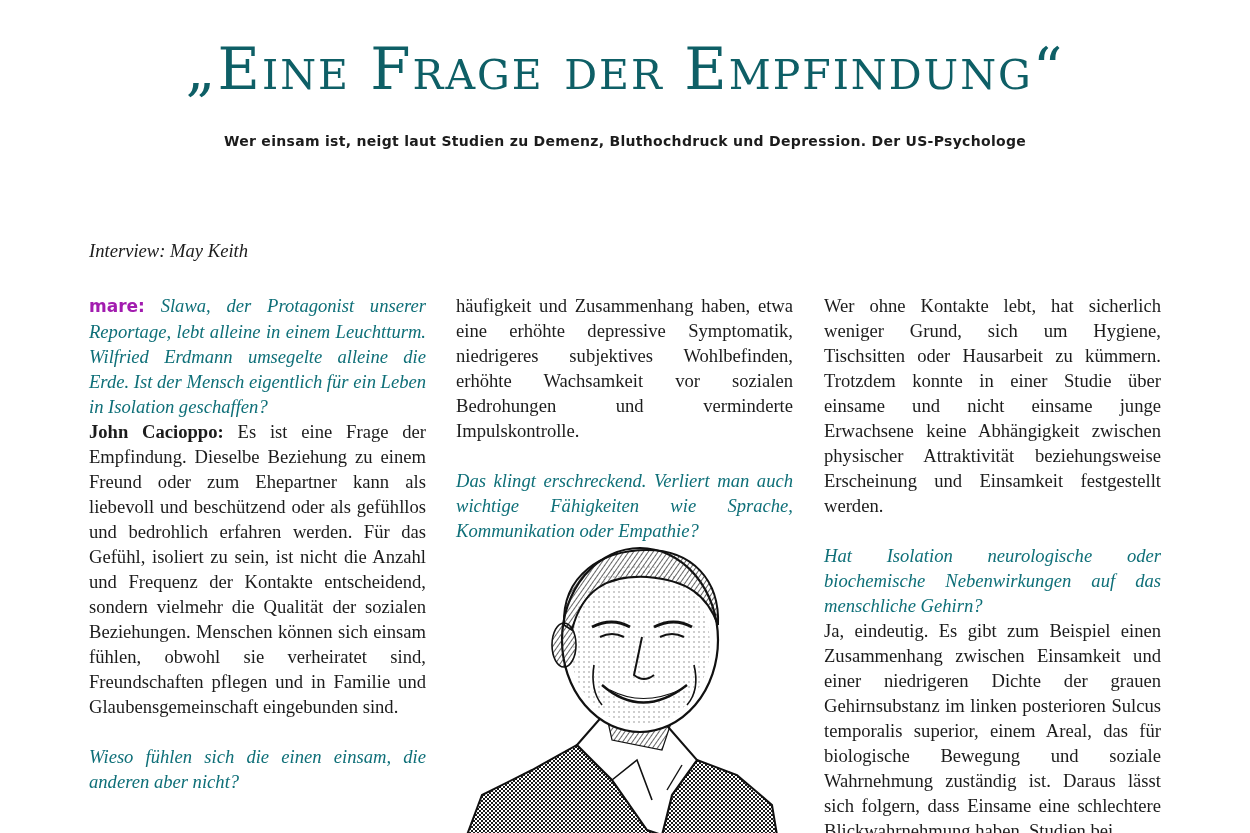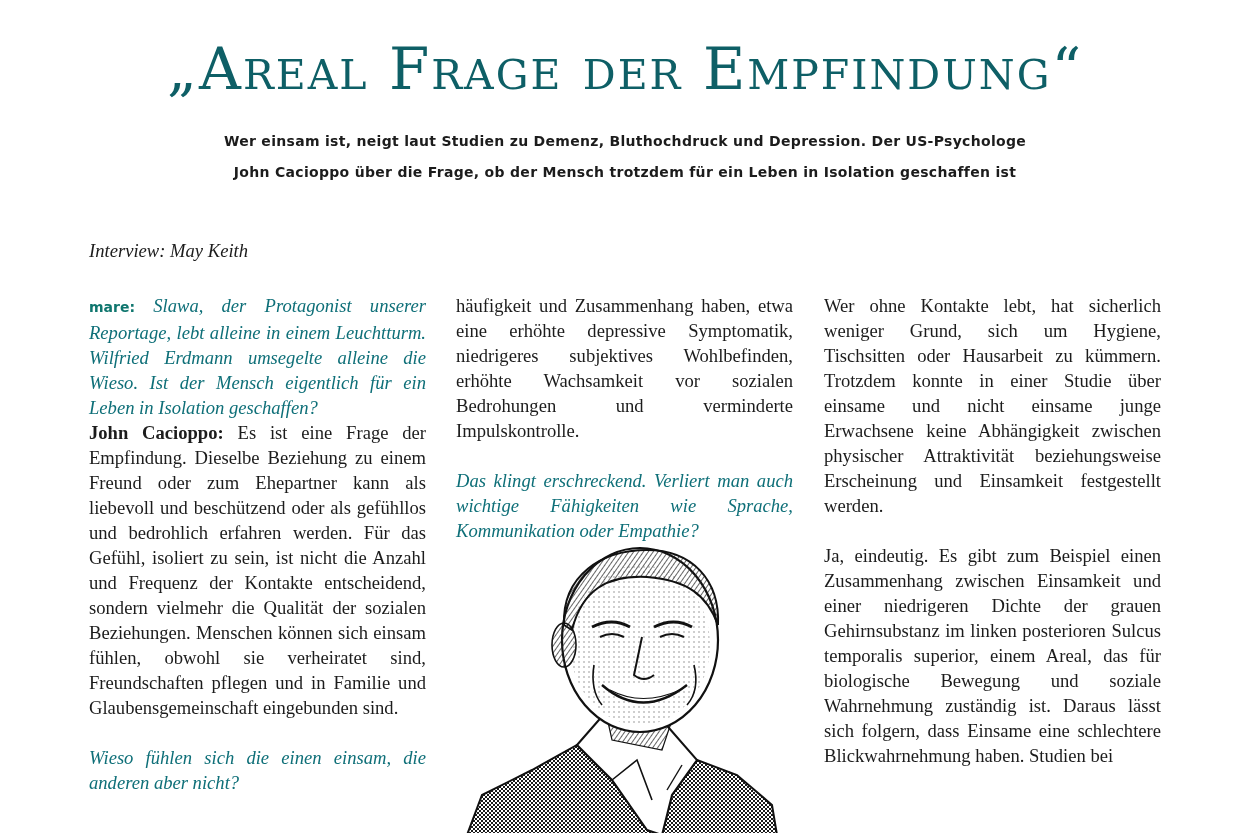--- a/index.html
+++ b/index.html
@@ -21,42 +21,41 @@
     }
     .col p { margin: 0; }
     .col1 { left: 89px; }
     .col2 { left: 456px; }
     .col3 { left: 824px; }
     .byline {
       position: absolute; left: 89px; top: 240px;
       font-family: "Liberation Serif", serif; font-style: italic; font-size: 18.6px; color: #1c1c1c;
     }
     .q { color: #0e6f78; font-style: italic; }
-    .speaker-mare { color: #0f766e; font-family: "DejaVu Sans", sans-serif; font-weight: bold; font-style: normal; font-size: 14px; }
+    .speaker-mare { color: #a21caf; font-family: "DejaVu Sans", sans-serif; font-weight: bold; font-style: normal; font-size: 17px; }
     .speaker { font-weight: bold; margin-top: 44px; }
     .gap { height: 25px; }
     .portrait {
       position: absolute; left: 462px; top: 545px; width: 320px; height: 290px;
     }
   </style>
 </head>
 <body>
 
-<h1 class="title">„Areal Frage der Empfindung“</h1>
+<h1 class="title">„Eine Frage der Empfindung“</h1>
 
 <div class="subtitle">
   <div>Wer einsam ist, neigt laut Studien zu Demenz, Bluthochdruck und Depression. Der US-Psychologe</div>
-  <div>John Cacioppo über die Frage, ob der Mensch trotzdem für ein Leben in Isolation geschaffen ist</div>
 </div>
 
 <div class="byline">Interview: May Keith</div>
 
 <div class="col col1" style="top:293px;">
   <p>
-    <span class="speaker-mare">mare</span><span class="speaker-mare">:</span><span class="q"> Slawa, der Protagonist unserer Reportage, lebt alleine in einem Leuchtturm. Wilfried Erdmann umsegelte alleine die Wieso. Ist der Mensch eigentlich für ein Leben in Isolation geschaffen?</span>
+    <span class="speaker-mare">mare</span><span class="speaker-mare">:</span><span class="q"> Slawa, der Protagonist unserer Reportage, lebt alleine in einem Leuchtturm. Wilfried Erdmann umsegelte alleine die Erde. Ist der Mensch eigentlich für ein Leben in Isolation geschaffen?</span>
   </p>
   <p>
     <span class="speaker">John Cacioppo:</span><span> Es ist eine Frage der Empfindung. Dieselbe Beziehung zu einem Freund oder zum Ehepartner kann als liebevoll und beschützend oder als gefühllos und bedrohlich erfahren werden. Für das Gefühl, isoliert zu sein, ist nicht die Anzahl und Frequenz der Kontakte entscheidend, sondern vielmehr die Qualität der sozialen Beziehungen. Menschen können sich einsam fühlen, obwohl sie verheiratet sind, Freundschaften pflegen und in Familie und Glaubensgemeinschaft eingebunden sind.</span>
   </p>
   <div class="gap"></div>
   <p class="q">Wieso fühlen sich die einen einsam, die anderen aber nicht?</p>
 </div>
 
 <div class="col col2" style="top:293px;">
   <p>häufigkeit und Zusammenhang haben, etwa eine erhöhte depressive Symptomatik, niedrigeres subjektives Wohlbefinden, erhöhte Wachsamkeit vor sozialen Bedrohungen und verminderte Impulskontrolle.</p>
@@ -105,14 +104,15 @@
     <path d="M148 145 Q180 162 218 145" fill="none" stroke="#111" stroke-width="1.2"></path>
 
     <path d="M132 120 Q128 145 140 160" fill="none" stroke="#111" stroke-width="1.6"></path>
     <path d="M232 120 Q238 145 225 160" fill="none" stroke="#111" stroke-width="1.6"></path>
   </svg>
 </div>
 
 <div class="col col3" style="top:293px;">
   <p>Wer ohne Kontakte lebt, hat sicherlich weniger Grund, sich um Hygiene, Tischsitten oder Hausarbeit zu kümmern. Trotzdem konnte in einer Studie über einsame und nicht einsame junge Erwachsene keine Abhängigkeit zwischen physischer Attraktivität beziehungsweise Erscheinung und Einsamkeit festgestellt werden.</p>
   <div class="gap"></div>
+  <p class="q">Hat Isolation neurologische oder biochemische Nebenwirkungen auf das menschliche Gehirn?</p>
   <p>Ja, eindeutig. Es gibt zum Beispiel einen Zusammenhang zwischen Einsamkeit und einer niedrigeren Dichte der grauen Gehirnsubstanz im linken posterioren Sulcus temporalis superior, einem Areal, das für biologische Bewegung und soziale Wahrnehmung zuständig ist. Daraus lässt sich folgern, dass Einsame eine schlechtere Blickwahrnehmung haben. Studien bei</p>
 </div>
 
 </body></html>

